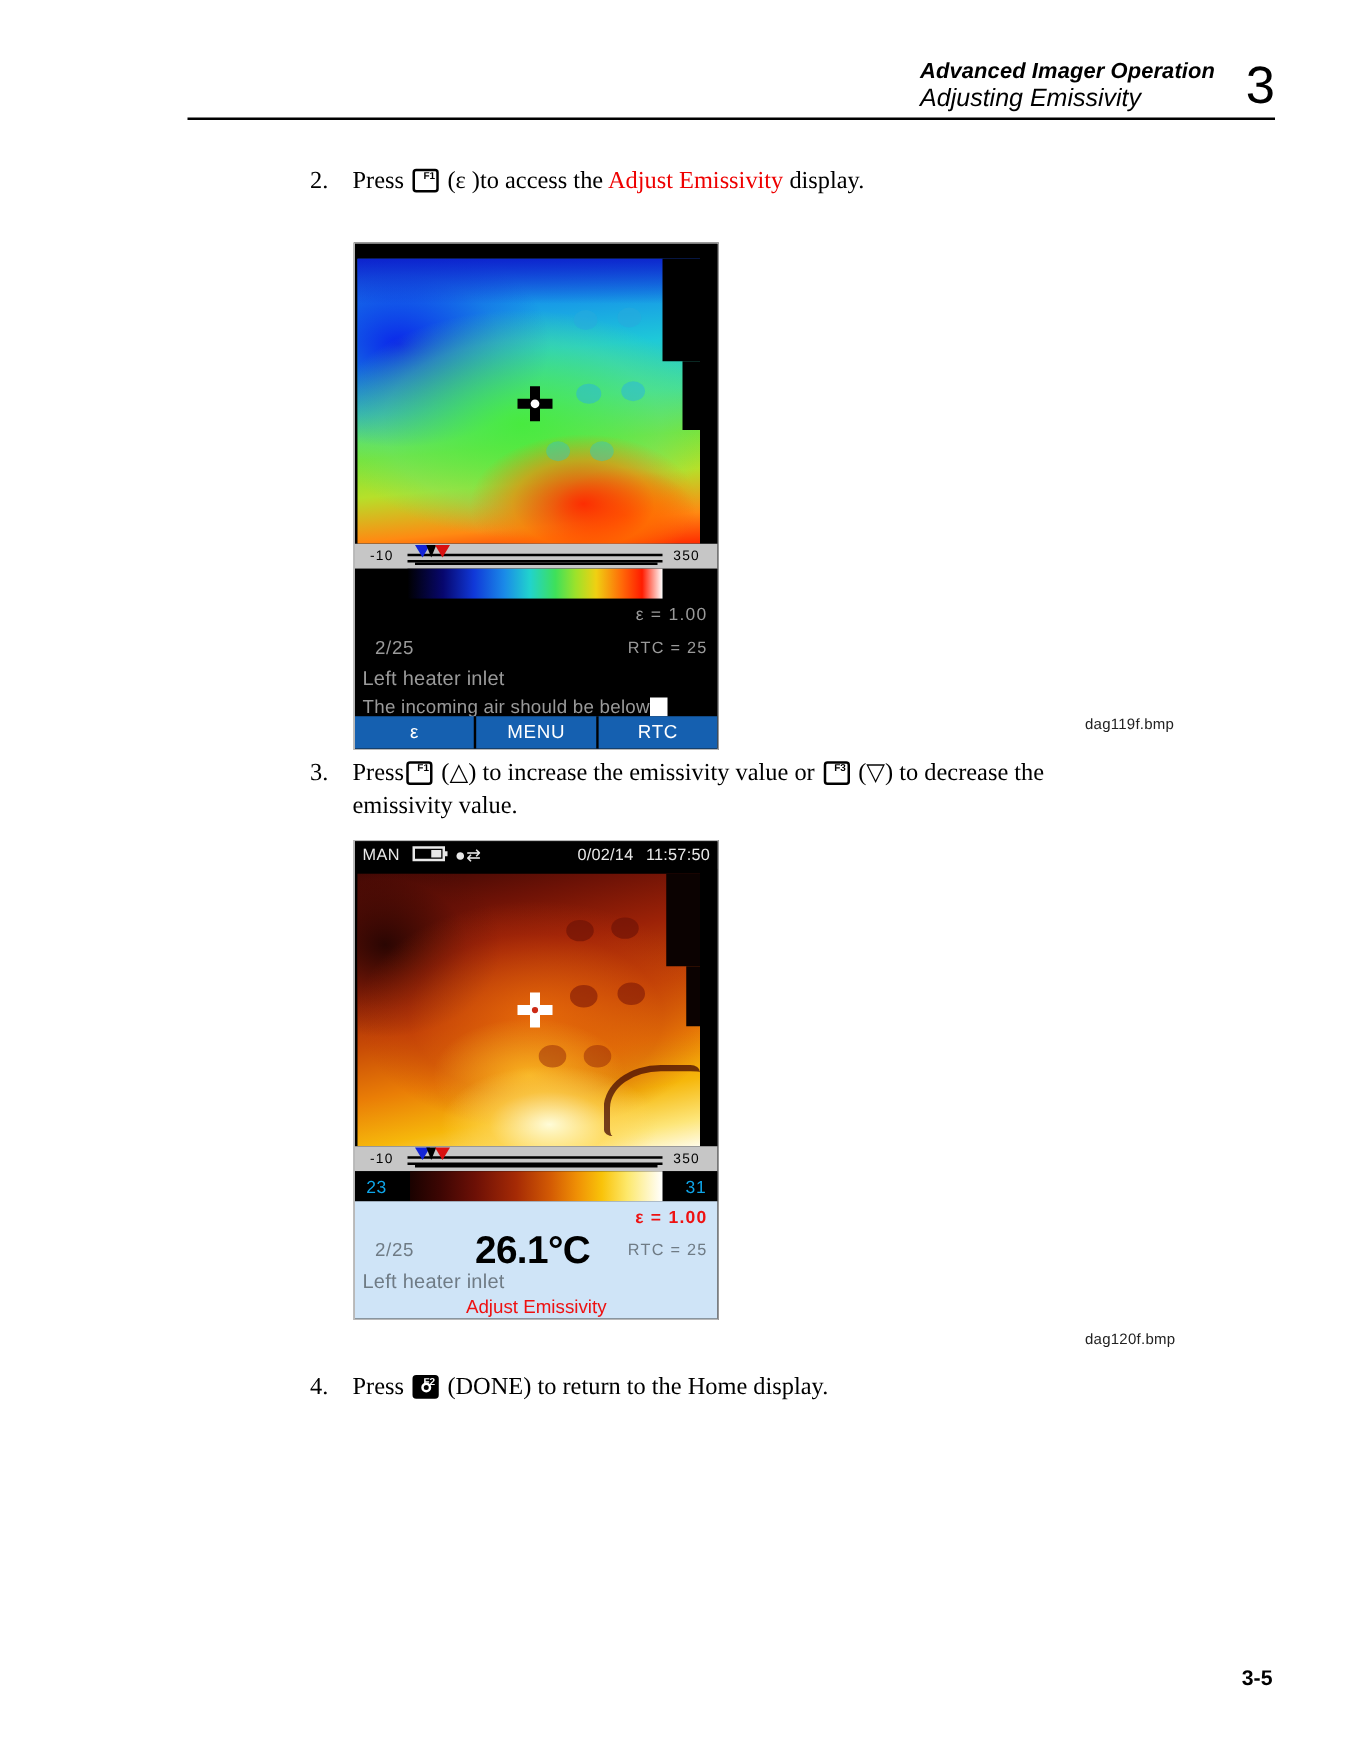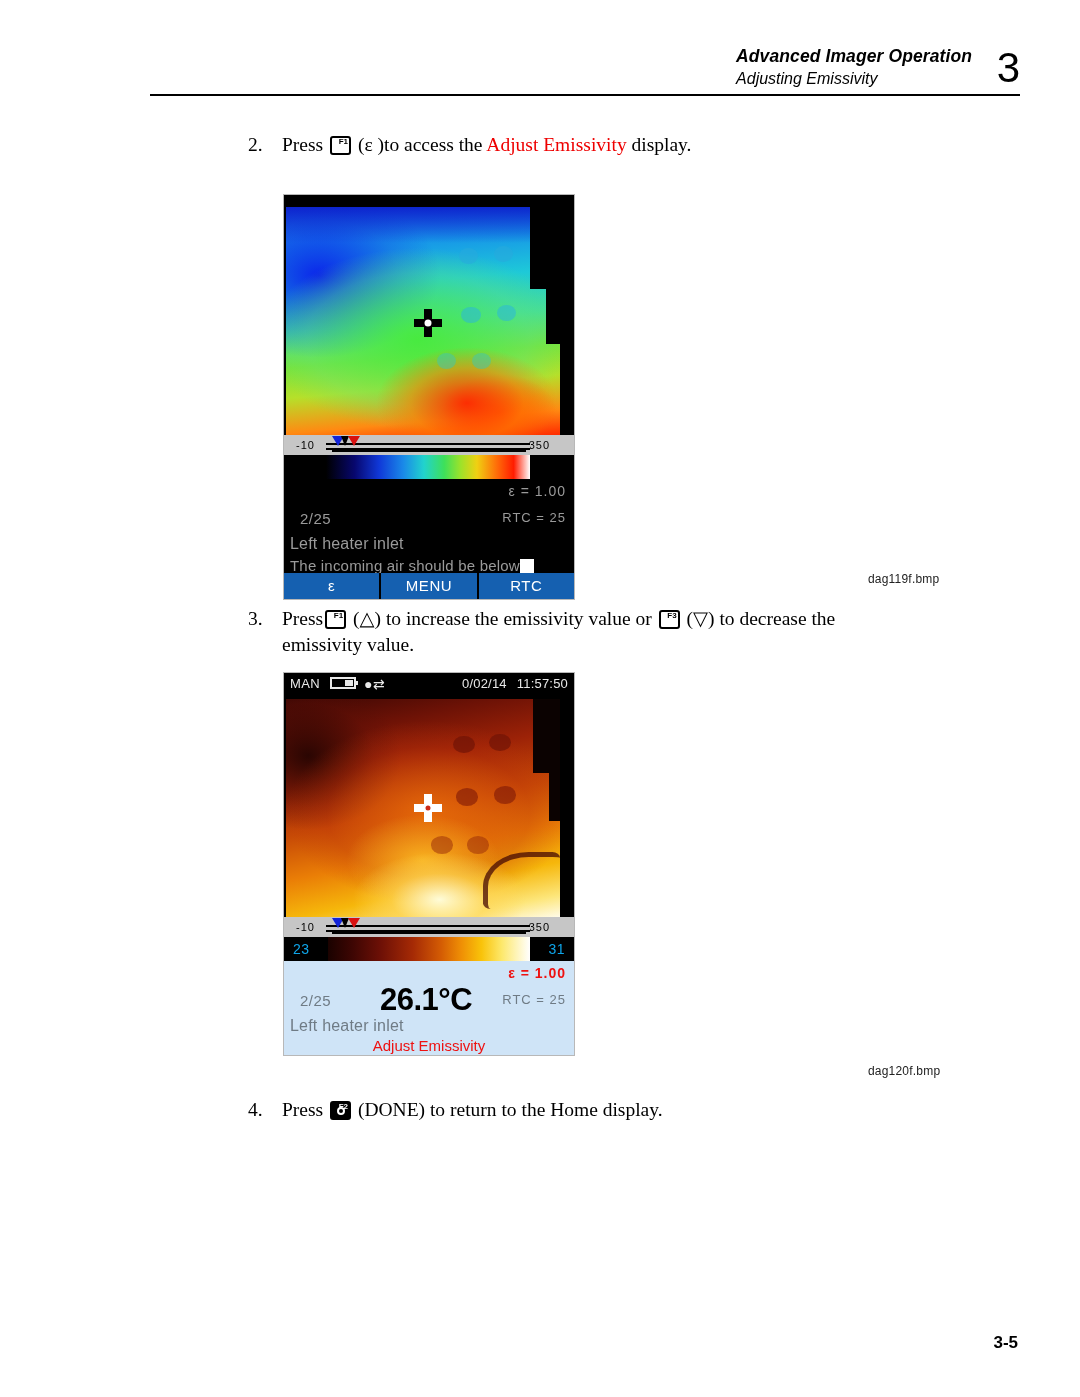--- a/index.html
+++ b/index.html
@@ -32,21 +32,21 @@
     font-style: italic;
   }
   .hdr-line1 {
     font-weight: bold;
     font-size: 17.5px;
     letter-spacing: .1px;
     line-height: 24px;
   }
   .hdr-line2 {
     font-weight: normal;
-    font-size: 16px;
+    font-size: 20px;
     line-height: 22px;
   }
   .hdr-chapter {
     position: absolute;
     right: 0px;
     top: -2px;
     font-family: "Liberation Sans", sans-serif;
     font-size: 42px;
     font-weight: normal;
     line-height: 52px;
@@ -216,21 +216,21 @@
   .rangebar {
     position: relative;
     height: 20px;
     background: #c6c6c6;
     font-size: 11px;
     line-height: 20px;
     color: #000;
     letter-spacing: 1px;
   }
   .rangebar .lo { position: absolute; left: 12px; }
-  .rangebar .hi { position: absolute; right: 24px; }
+  .rangebar .hi { position: absolute; right: 14px; }
   .rangebar .track {
     position: absolute;
     left: 42px; right: 44px; top: 8px;
     height: 3px;
     border-top: 2px solid #000;
     border-bottom: 2px solid #000;
     background: #c6c6c6;
   }
   .rangebar .track2 {
     position: absolute;

